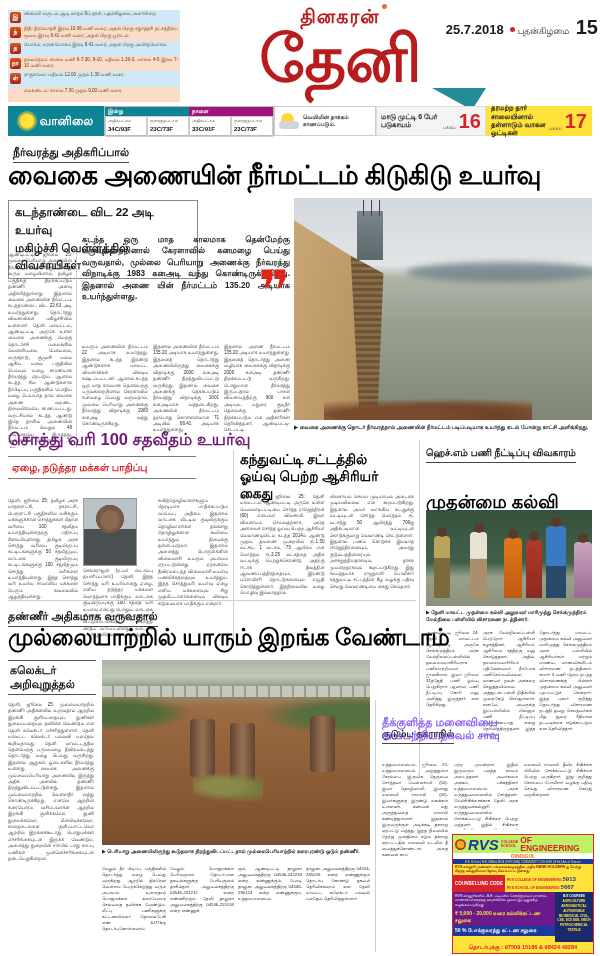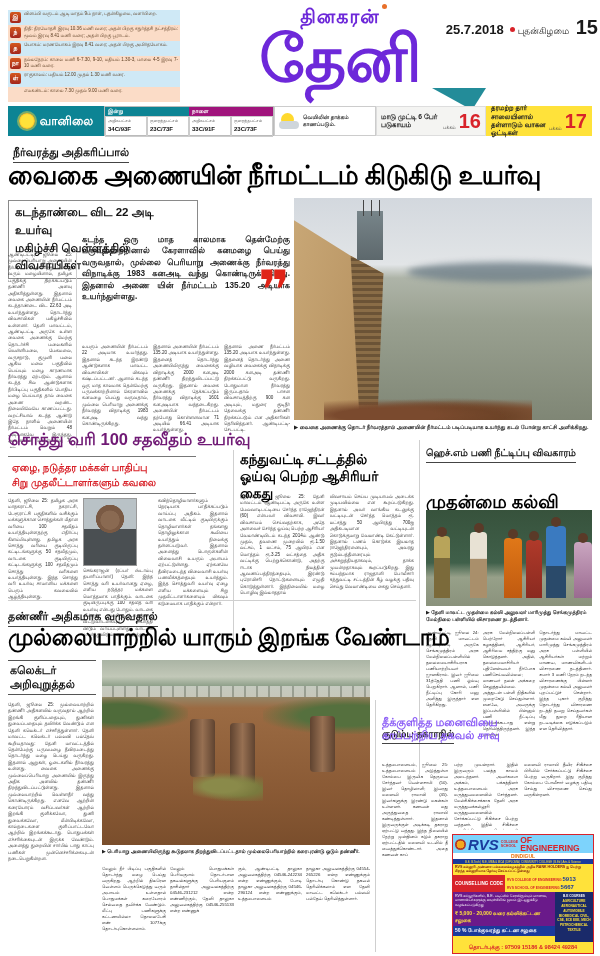--- a/index.html
+++ b/index.html
@@ -7,21 +7,21 @@
   .page{position:relative;width:600px;height:956px;background:#fff;overflow:hidden;}
   .abs{position:absolute;}
   
   .panchang{left:8px;top:10px;width:172px;height:92px;display:flex;flex-direction:column;overflow:hidden;}
   .pan-row{display:flex;align-items:flex-start;padding:1px 2px;flex:1;}
   .pan-row:nth-child(odd){background:#cfe9f6;}
   .pan-row:nth-child(even){background:#fbdcc7;}
   .pan-ico{flex:0 0 11px;height:11px;margin:1px 3px 0 0;background:linear-gradient(#d4581f,#a3251c);border-radius:2px;color:#fff;font-size:6px;font-weight:bold;text-align:center;line-height:11px;}
   .pan-ico:empty{visibility:hidden;}
   .pan-txt{font-size:4.6px;line-height:1.35;color:#5a3c20;text-align:justify;}
-  .masthead{left:205px;top:6px;width:270px;text-align:center;color:#6d28d9;}
+  .masthead{left:205px;top:6px;width:270px;text-align:center;color:#b91c1c;}
   .brand{font-size:19px;font-weight:bold;letter-spacing:1px;position:relative;}
   .brand-dot{position:absolute;top:-2px;margin-left:2px;width:5px;height:5px;border-radius:50%;background:#e8702a;display:inline-block;}
   .edition{font-size:64px;font-weight:bold;line-height:.92;letter-spacing:-1px;}
   .dateline{right:2px;top:16px;text-align:center;}
   .d-date{font-size:13px;font-weight:bold;}
   .d-dot{display:inline-block;width:5px;height:5px;border-radius:50%;background:#d8232a;margin:0 3px 1px 6px;vertical-align:middle;}
   .d-day{font-size:9px;}
   .d-pages{font-size:20px;font-weight:bold;margin-left:2px;}
   .swoosh{left:432px;top:88px;width:0;height:0;border-left:40px solid transparent;border-right:14px solid transparent;border-top:22px solid #0b7f8e;opacity:.9;}
   
@@ -89,21 +89,21 @@
   .red-h{font-size:16.5px;font-weight:bold;color:#701a75;white-space:nowrap;}
   .red-sub{border-top:1.5px solid #777;border-bottom:1.5px solid #777;padding:3px 4px;font-size:10px;font-weight:bold;color:#d8232a;line-height:1.5;}
   .blk-h{font-size:13.5px;font-weight:bold;line-height:1.25;color:#000;}
   .ceo-h{font-size:18px;font-weight:bold;line-height:1.15;color:#000;margin-top:32px;}
   .coll-box{border-top:1.5px solid #555;border-bottom:1.5px solid #555;padding:2px 2px;font-size:11px;font-weight:bold;line-height:1.3;color:#111;}
   .hus-h{font-size:11px;font-weight:bold;line-height:1.2;color:#8b5cf6;white-space:nowrap;}
   .cols{display:flex;gap:5px;}
   .cols .tcol{flex:1;}
   
   .ad{left:452px;top:834px;width:140px;height:118px;border:1.5px solid #d8232a;background:#ffe23a;display:flex;flex-direction:column;font-family:"Liberation Sans",sans-serif;overflow:hidden;}
-  .ad-top{background:#7dd3fc;display:flex;align-items:center;padding:1px 2px;gap:2px;}
+  .ad-top{background:#bef264;display:flex;align-items:center;padding:1px 2px;gap:2px;}
   .ad-logo{width:11px;height:11px;border-radius:50%;background:radial-gradient(circle,#f5a81c 50%,#b03a2a 52%);flex:0 0 auto;}
   .ad-rvs{font-size:15px;font-weight:bold;font-style:italic;color:#1a3a9c;line-height:1;}
   .ad-cs{font-size:3.6px;font-weight:bold;color:#d8232a;line-height:1.15;}
   .ad-oe{font-size:8.5px;font-weight:bold;color:#d8232a;line-height:.95;}
   .ad-ding{font-size:5px;font-weight:bold;color:#e8700a;text-align:center;background:#fff;}
   .ad-deg{background:#1a3a9c;color:#ffe23a;font-size:2.8px;text-align:center;padding:.5px 1px;}
   .ad-rank{font-size:3.6px;font-weight:bold;color:#7a1a0a;padding:1px 2px;line-height:1.2;}
   .ad-mid{display:flex;flex:1;}
   .ad-left{flex:1;display:flex;flex-direction:column;}
   .ad-courses{flex:0 0 34px;background:#1a2a6a;color:#ffe23a;font-size:3.2px;font-weight:bold;padding:2px;line-height:1.5;text-align:center;}
@@ -215,21 +215,20 @@
     <div class="wall-edge"></div>
     <div class="tower"></div>
     <div class="mast"></div>
     <div class="rocks"></div>
   </div>
   <div class="abs cap" style="left:294px;top:424px;width:298px;">▶ வைகை அணைக்கு தொடர் நீர்வரத்தால் அணையின் நீர்மட்டம் படிப்படியாக உயர்ந்து கடல் போன்று காட்சி அளிக்கிறது.</div>
 
   <div class="abs red-h" style="left:8px;top:430px;">சொத்து வரி 100 சதவீதம் உயர்வு</div>
   <div class="abs red-sub" style="left:8px;top:456px;width:180px;">
     <div>ஏழை, நடுத்தர மக்கள் பாதிப்பு</div>
-    <div>சிறு முதலீட்டாளர்களும் கவலை</div>
   </div>
   <div class="abs cols" style="left:8px;top:498px;width:220px;height:146px;">
     <div class="tcol">தேனி, ஜூலை 25: தமிழக அரசு மாநகராட்சி, நகராட்சி, பேரூராட்சி பகுதிகளில் வசிக்கும் மக்களுக்கான சொத்துக்கள் மீதான வரியை 100 சதவீதம் உயர்த்தியுள்ளதற்கு எதிர்ப்பு கிளம்பியுள்ளது. தமிழக அரசு சொத்து வரியை குடியிருப்பு கட்டிடங்களுக்கு 50 சதவீதமும், வாடகை குடியிருப்பு கட்டிடங்களுக்கு 100 சதவீதமும் சொத்து வரிகளை உயர்த்தியுள்ளது. இந்த சொத்து வரி உயர்வு சாமானிய மக்களை பெரும் கவலையில் ஆழ்த்தியுள்ளது.</div>
     <div style="flex:1;display:flex;flex-direction:column;gap:2px;">
       <div class="portrait"></div>
       <div class="tcol" style="flex:1;">செங்கராஜன் (ரப்பர் ஸ்டாம்பு தயாரிப்பாளர்) தேனி: இந்த சொத்து வரி உயர்வானது ஏழை, எளிய நடுத்தர மக்களை மொத்தமாக பாதிக்கும். வாடகை குடியிருப்புக்கு 100 சதவீத வரி உயர்வு என்பது போதும். வாடகை வீட்டில் குடியிருப்போருக்கான வீட்டுவாடகையும் உயர்த்தி விடும் வாய்ப்புள்ளது. வாடகை உயர்ந்துவிடும்; ஏழை நடுத்தர</div>
     </div>
     <div class="tcol">கவிந்தொழிலாளர்களும் நேரடியாக பாதிக்கப்படும் வாய்ப்பு அதிகம். இதனால் வாடகை வீட்டில் குடியிருக்கும் தொழிலாளர்கள் தங்களது தொழிலுக்கான கூலியை உயர்த்தும் நிலைக்கு தள்ளப்படுவர். இதனால் அனைத்து பொருள்களின் விலைவாசி உயரும் அபாயம் ஏற்பட்டுள்ளது. ஏற்கனவே தீவிரமடைந்த விலைவாசி உயர்வு பணவீக்கத்தையும் உயர்த்தும். இந்த சொத்துவரி உயர்வு ஏழை எளிய மக்களையும் சிறு முதலீட்டாளர்களையும் மிகவும் கடுமையாக பாதிக்கும் என்றார்.</div>
   </div>
 

